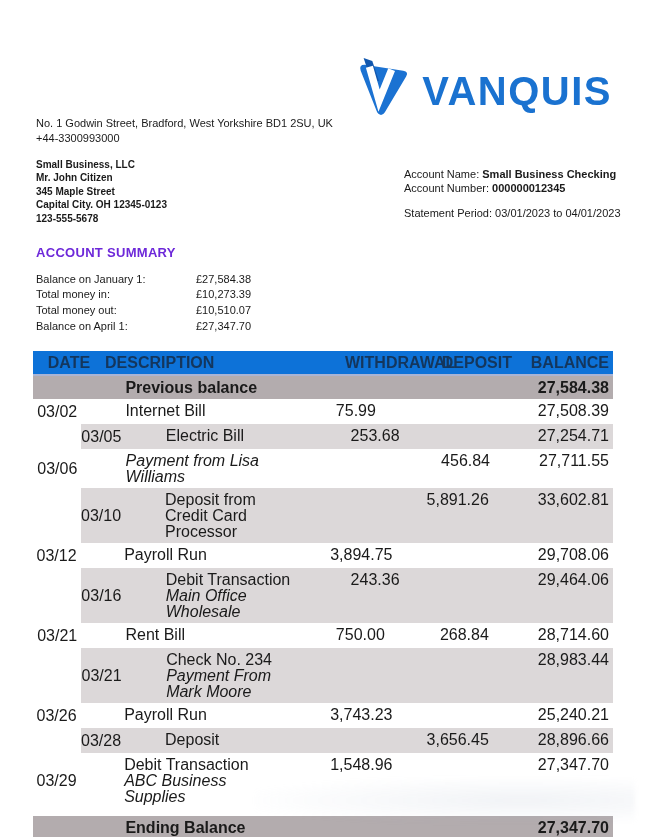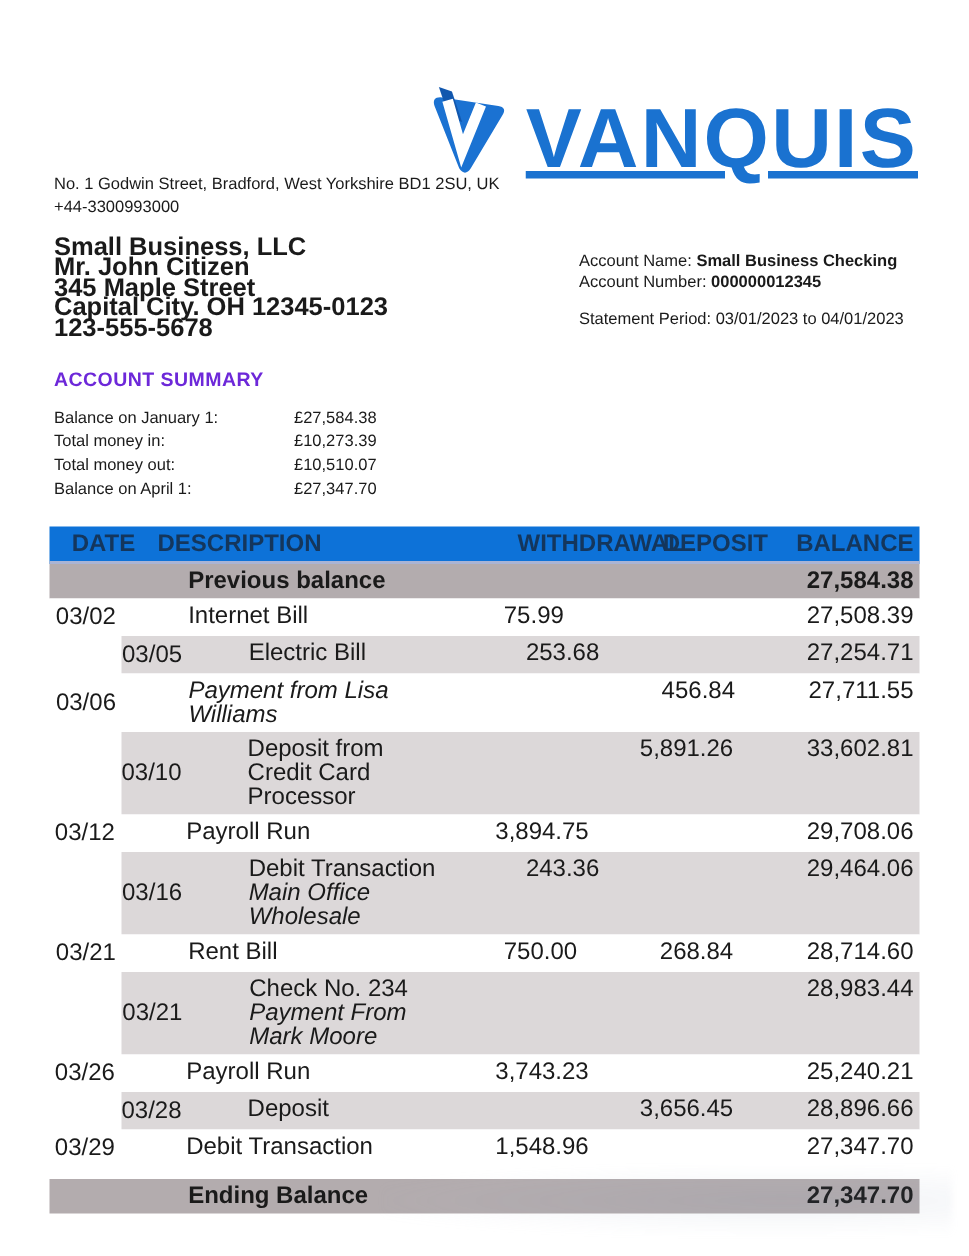--- a/index.html
+++ b/index.html
@@ -10,28 +10,28 @@
     width: 646px;
     height: 837px;
     margin: 0 auto;
     background: #ffffff;
     overflow: hidden;
   }
 
   
   .logo { position: absolute; top: 58px; right: 34px; display: flex; align-items: center; gap: 12px; }
   .logo-text {
-    font-size: 56px; font-weight: 700; letter-spacing: 1.5px;
-    color: #1a72d0; line-height: 1; text-decoration: underline;
+    font-size: 40px; font-weight: 700; letter-spacing: 1.5px;
+    color: #1a72d0; line-height: 1;
   }
 
   
   .bank-address { position: absolute; top: 116px; left: 36px; font-size: 11px; line-height: 15px; color: #1a1a1a; }
-  .customer { position: absolute; top: 158px; left: 36px; font-size: 17px; line-height: 13.4px; font-weight: bold; }
-  .account-info { position: absolute; top: 168px; left: 386px; font-size: 11px; line-height: 13.6px; }
+  .customer { position: absolute; top: 158px; left: 36px; font-size: 10px; line-height: 13.4px; font-weight: bold; }
+  .account-info { position: absolute; top: 168px; left: 404px; font-size: 11px; line-height: 13.6px; }
   .account-info .bold { font-weight: bold; }
   .account-info .period { margin-top: 12px; }
 
   
   .summary-title {
     position: absolute; top: 245px; left: 36px;
     font-size: 13px; font-weight: bold; color: #6d28d9; letter-spacing: 0.3px;
   }
   .summary-rows { position: absolute; top: 271px; left: 36px; font-size: 11px; }
   .summary-row { display: flex; height: 15.6px; align-items: center; }
@@ -236,20 +236,21 @@
             <div>Deposit</div>
           </span>
           <span class="c-wd"></span>
           <span class="c-dep">3,656.45</span>
           <span class="c-balance">28,896.66</span>
         </div>
         <div class="trow white">
           <span class="c-date">03/29</span>
           <span class="c-desc">
             <div>Debit Transaction</div>
+            <div class="desc2">ABC Business Supplies</div>
           </span>
           <span class="c-wd">1,548.96</span>
           <span class="c-dep"></span>
           <span class="c-balance">27,347.70</span>
         </div>
         <div class="trow ending">
           <span class="c-date"></span>
           <span class="c-desc">
             <div>Ending Balance</div>
           </span>

